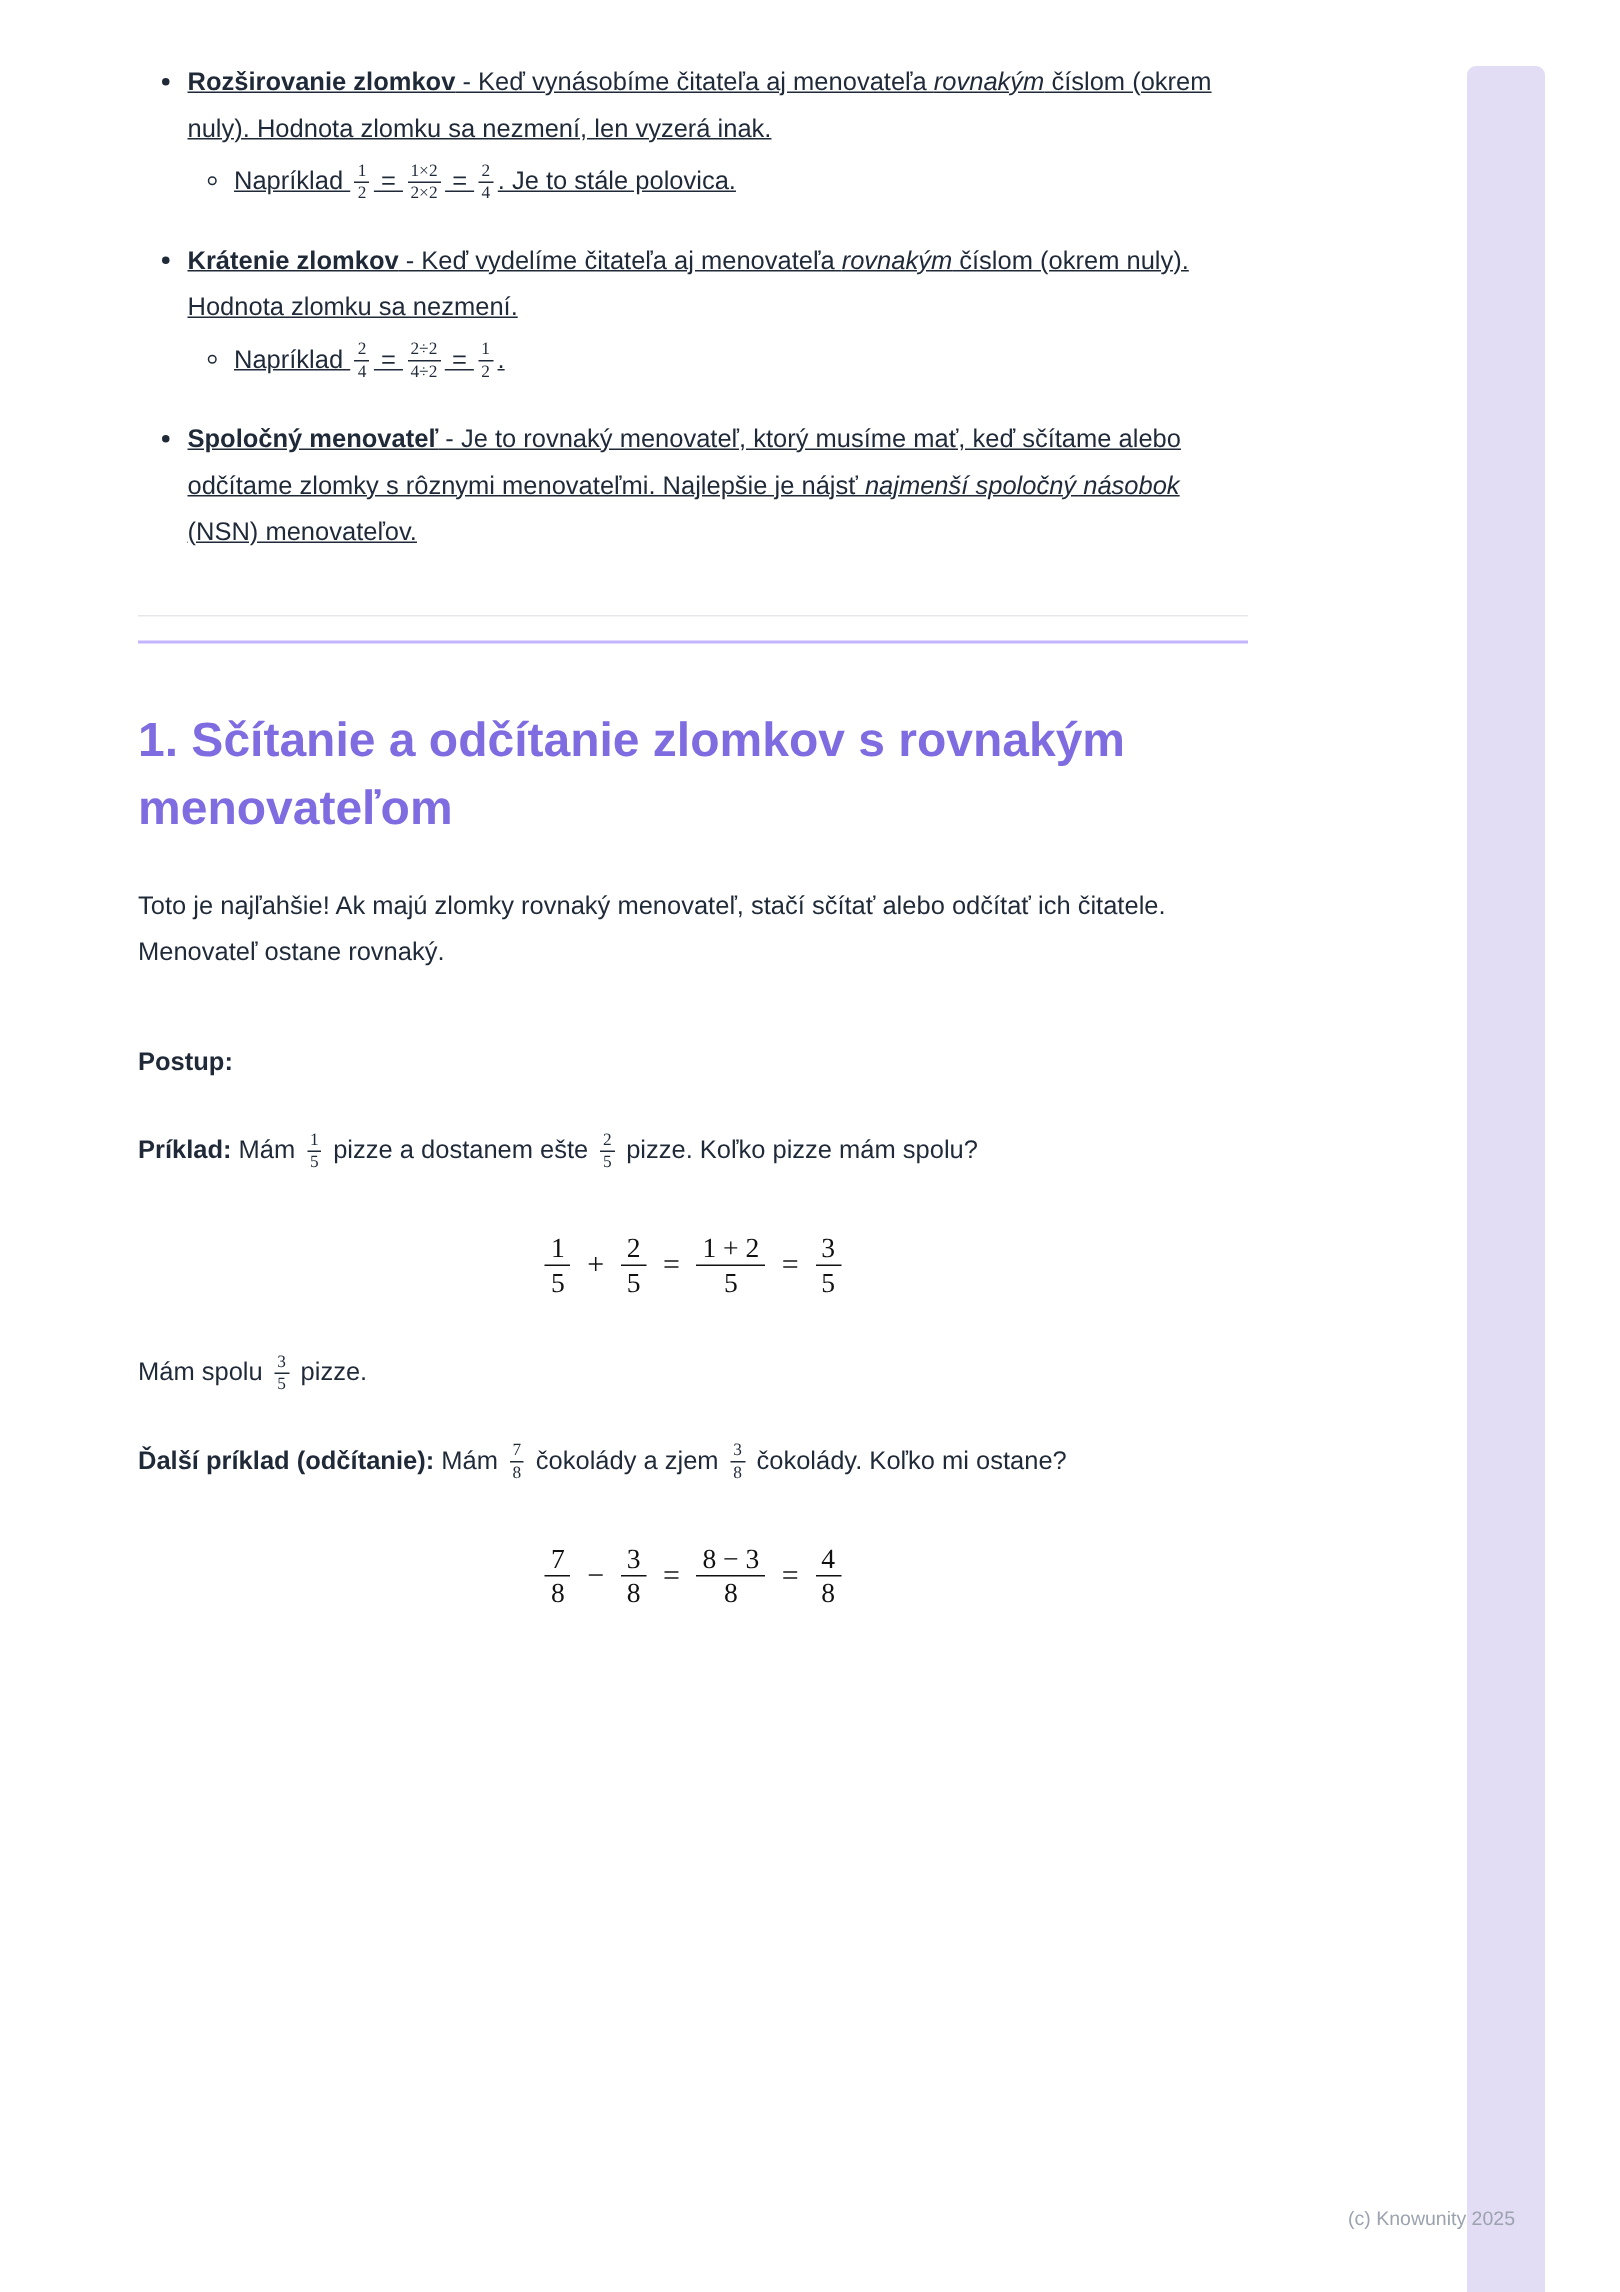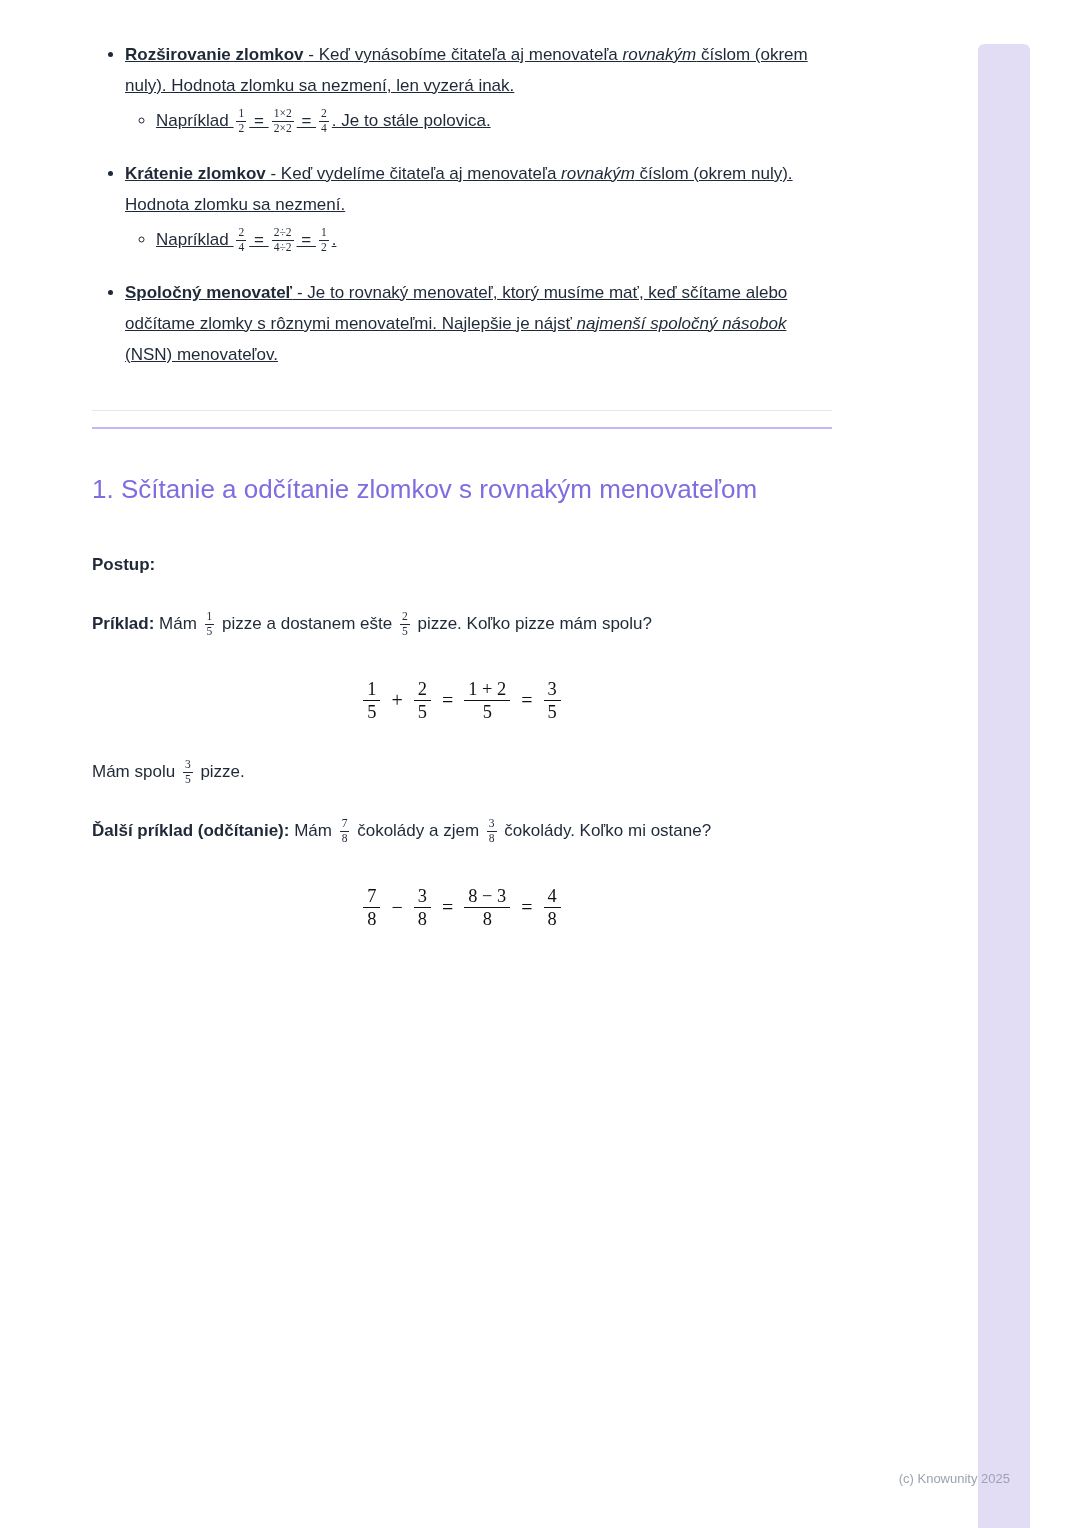--- a/index.html
+++ b/index.html
@@ -32,22 +32,22 @@
   ul.sub>li{margin:0;}
   strong{font-weight:700;}
   em{font-style:italic;}
   .divider{border:none;border-top:1px solid var(--divider);margin:40px 0 0 0;height:0;}
   h1{
     margin:46px 0 0 0;font-size:32px;line-height:1.2;
     color:var(--accent-h1);font-weight:700;letter-spacing:0;
   }
   .h1-rule{height:2px;background:var(--accent-underline);margin-top:16px;}
   h2{
-    margin:42px 0 0 0;font-size:26px;line-height:1.4;
-    color:var(--accent-h2);font-weight:400;
+    margin:42px 0 0 0;font-size:32px;line-height:1.4;
+    color:var(--accent-h2);font-weight:700;
   }
   p{margin:28px 0 0 0;}
   .label{font-weight:700;margin-top:42px;}
   ol{margin:26px 0 0 0;padding-left:30px;}
   ol>li{margin-bottom:17px;padding-left:5px;}
   .justify{text-align:justify;}
   
   .frac{
     display:inline-flex;flex-direction:column;vertical-align:middle;
     margin:0 3px;font-family:"Liberation Serif",serif;
@@ -111,20 +111,21 @@
       <div class="li-text"><strong>Spoločný menovateľ</strong><span> - Je to rovnaký menovateľ, ktorý musíme mať, keď sčítame alebo odčítame zlomky s rôznymi menovateľmi. Najlepšie je nájsť </span><em>najmenší spoločný násobok</em><span> (NSN) menovateľov.</span></div>
     </li>
   </ul>
 
   <hr class="divider">
 
   <div class="h1-rule"></div>
 
   <h2>1. Sčítanie a odčítanie zlomkov s rovnakým menovateľom</h2>
 
+  <p>Toto je najľahšie! Ak majú zlomky rovnaký menovateľ, stačí sčítať alebo odčítať ich čitatele. Menovateľ ostane rovnaký.</p>
 
   <p class="label">Postup:</p>
 
 
   <p><strong>Príklad:</strong><span> Mám </span><span class="frac">
         <span class="num">1</span>
         <span class="den">5</span>
       </span><span> pizze a dostanem ešte </span><span class="frac">
         <span class="num">2</span>
         <span class="den">5</span>

